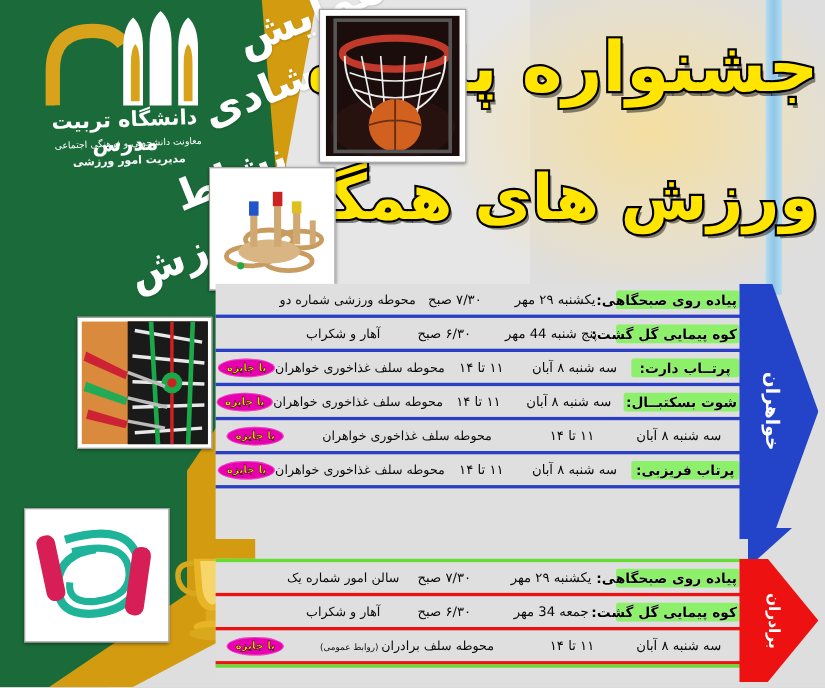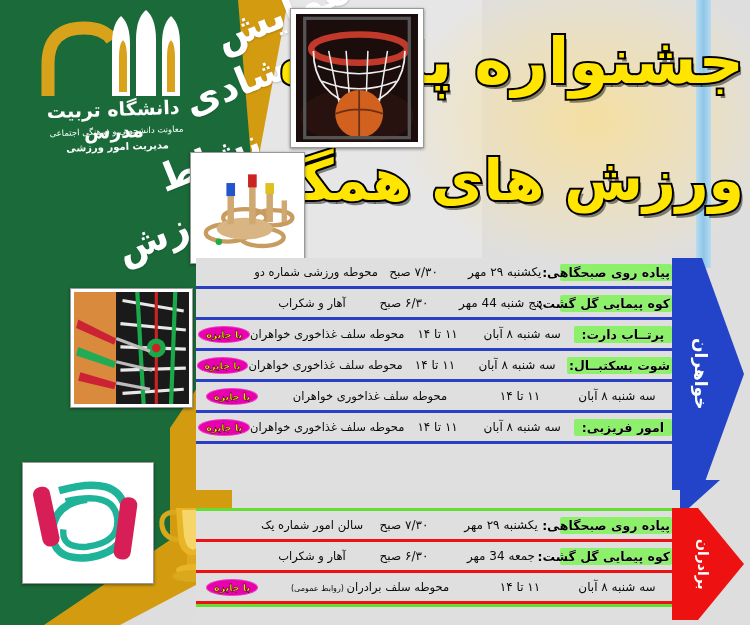--- a/index.html
+++ b/index.html
@@ -306,21 +306,21 @@
       <div class="row">
         <span class="c-date">سه شنبه ۸ آبان</span>
         <span class="c-time">۱۱ تا ۱۴</span>
         <span class="c-place">محوطه سلف غذاخوری خواهران</span>
         <span class="c-prize">
           <span class="badge">با جایزه</span>
         </span>
       </div>
       <div class="rule blue"></div>
       <div class="row">
-        <span class="c-event">امور فریزبی:</span>
+        <span class="c-event">پرتاب فریزبی:</span>
         <span class="c-date">سه شنبه ۸ آبان</span>
         <span class="c-time">۱۱ تا ۱۴</span>
         <span class="c-place">محوطه سلف غذاخوری خواهران</span>
         <span class="c-prize">
           <span class="badge">با جایزه</span>
         </span>
       </div>
       <div class="rule blue"></div>
     </div>
   <div class="arrow arrow-blue">

